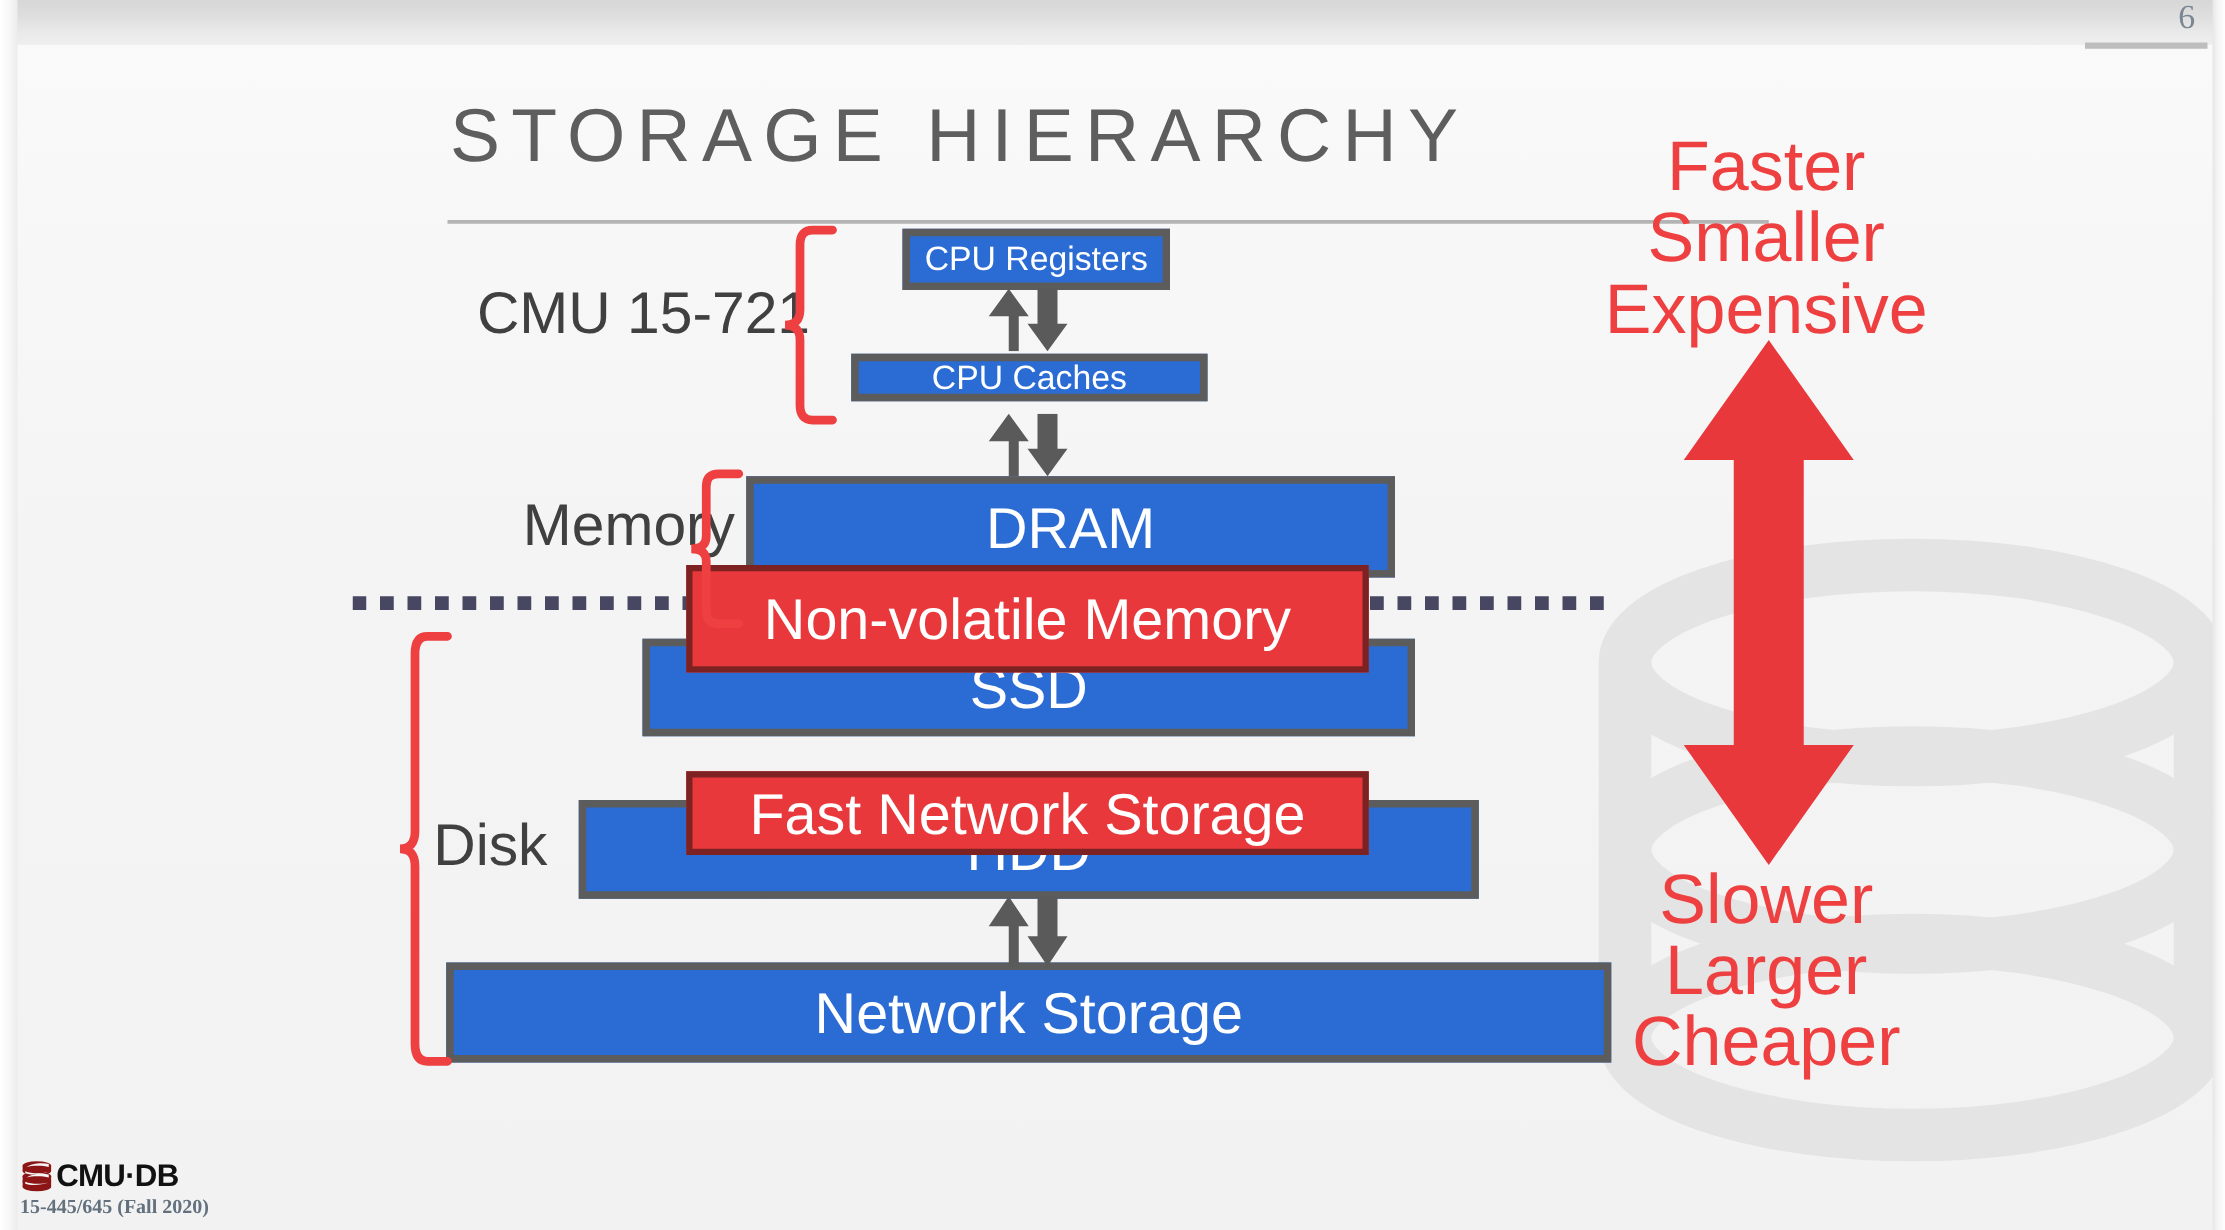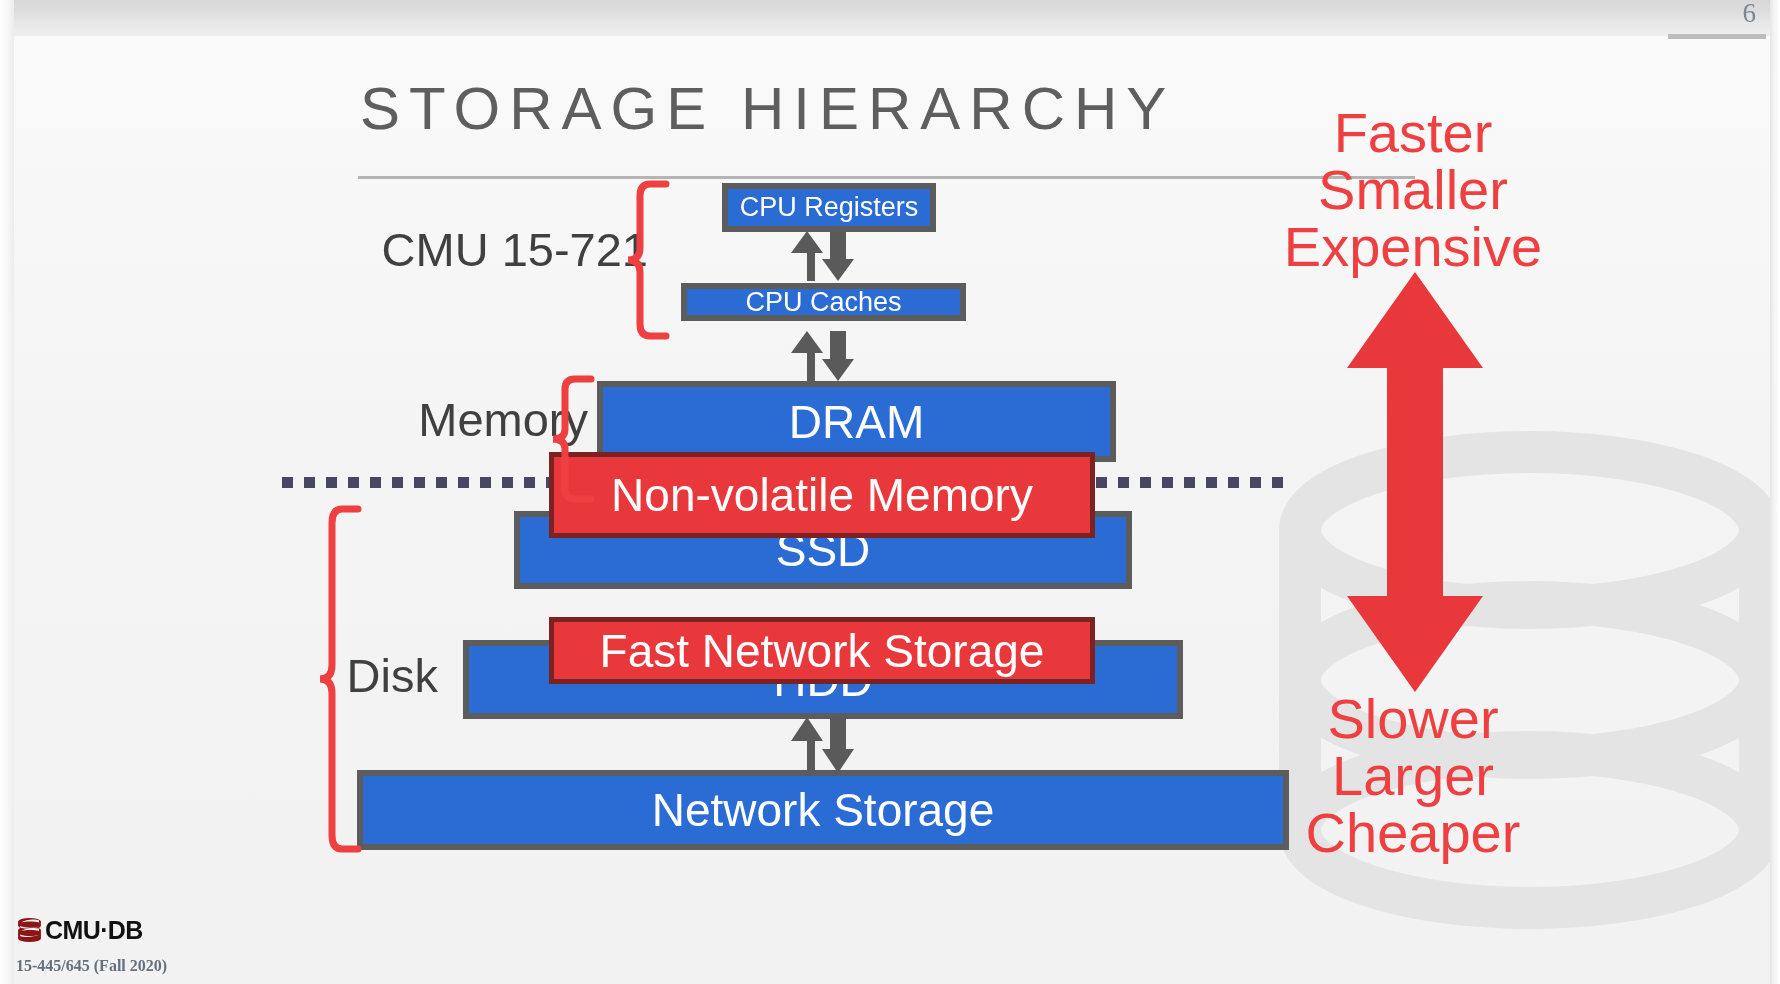--- a/index.html
+++ b/index.html
@@ -163,21 +163,21 @@
   }
   .logo-text {
     font-family: "Liberation Sans", sans-serif;
     font-weight: bold;
     font-size: 25px;
     letter-spacing: -0.6px;
     color: #111111;
     line-height: 1;
   }
   .course-line {
-    margin-top: 14px;
+    margin-top: 3px;
     font-family: "Liberation Serif", serif;
     font-weight: bold;
     font-size: 16px;
     color: #63707e;
     line-height: 1;
   }
 </style>
 </head>
 <body>
 

